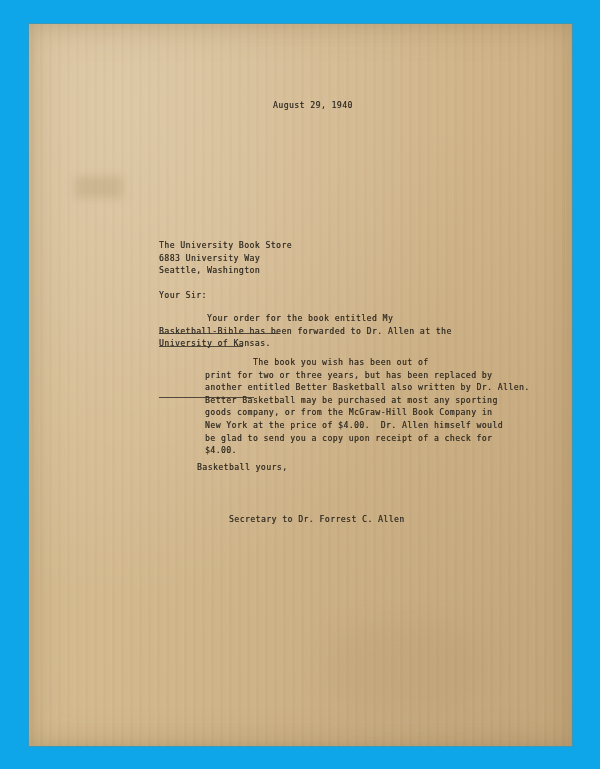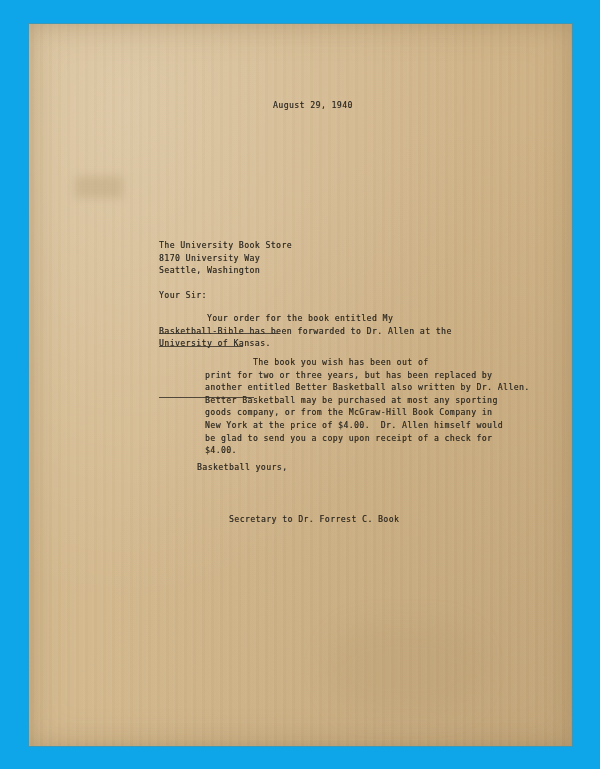--- a/index.html
+++ b/index.html
@@ -118,21 +118,21 @@
 
   <div id="letter-page">
 
     <div id="paper-grain"></div>
     <div id="paper-blotch-a"></div>
     <div id="paper-blotch-b"></div>
 
     <div class="typed" id="date-line">August 29, 1940</div>
 
     <div class="typed" id="address-block">The University Book Store
-8170 University Way
+6883 University Way
 Seattle, Washington</div>
 
     <div class="typed" id="salutation">Your Sir:</div>
 
     <div class="typed" id="para-1">         Your order for the book entitled My
 Basketball-Bible has been forwarded to Dr. Allen at the
 University of Kansas.</div>
 
     <div class="title-underline" id="ul-my-bb-bible-1"></div>
     <div class="title-underline" id="ul-my-bb-bible-2"></div>
@@ -143,18 +143,18 @@
 Better Basketball may be purchased at most any sporting
 goods company, or from the McGraw-Hill Book Company in
 New York at the price of $4.00.  Dr. Allen himself would
 be glad to send you a copy upon receipt of a check for
 $4.00.</div>
 
     <div class="title-underline" id="ul-better-bb"></div>
 
     <div class="typed" id="closing">Basketball yours,</div>
 
-    <div class="typed" id="signature-line">Secretary to Dr. Forrest C. Book</div>
+    <div class="typed" id="signature-line">Secretary to Dr. Forrest C. Allen</div>
 
     <div id="paper-edge-shade"></div>
   </div>
 
 </div>
 
 </body></html>

